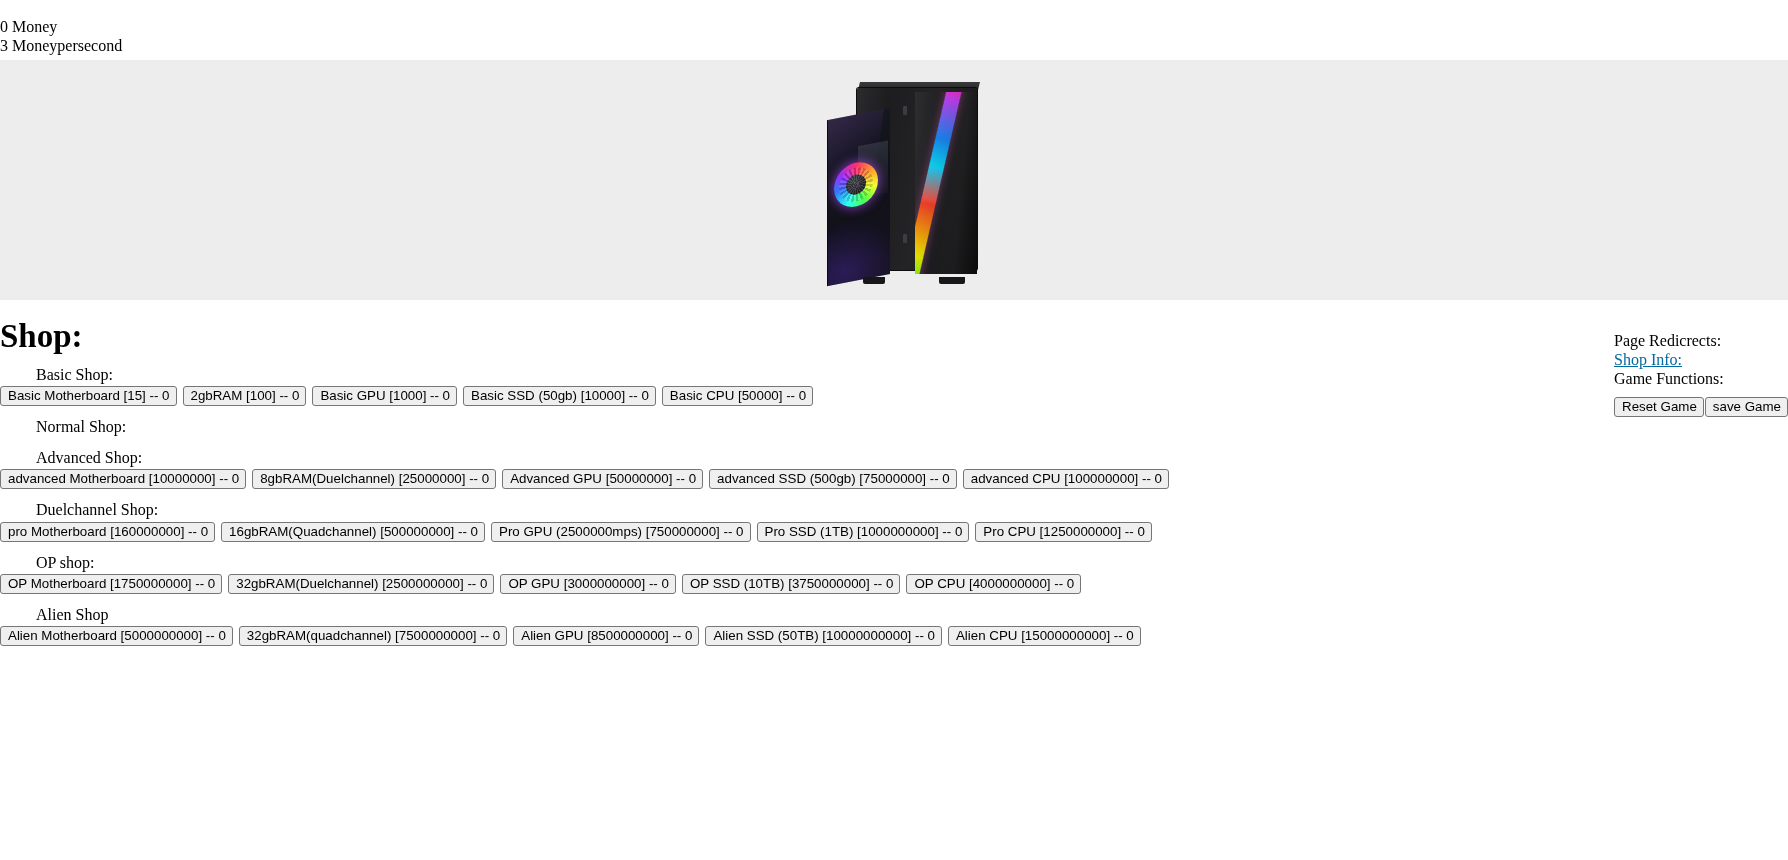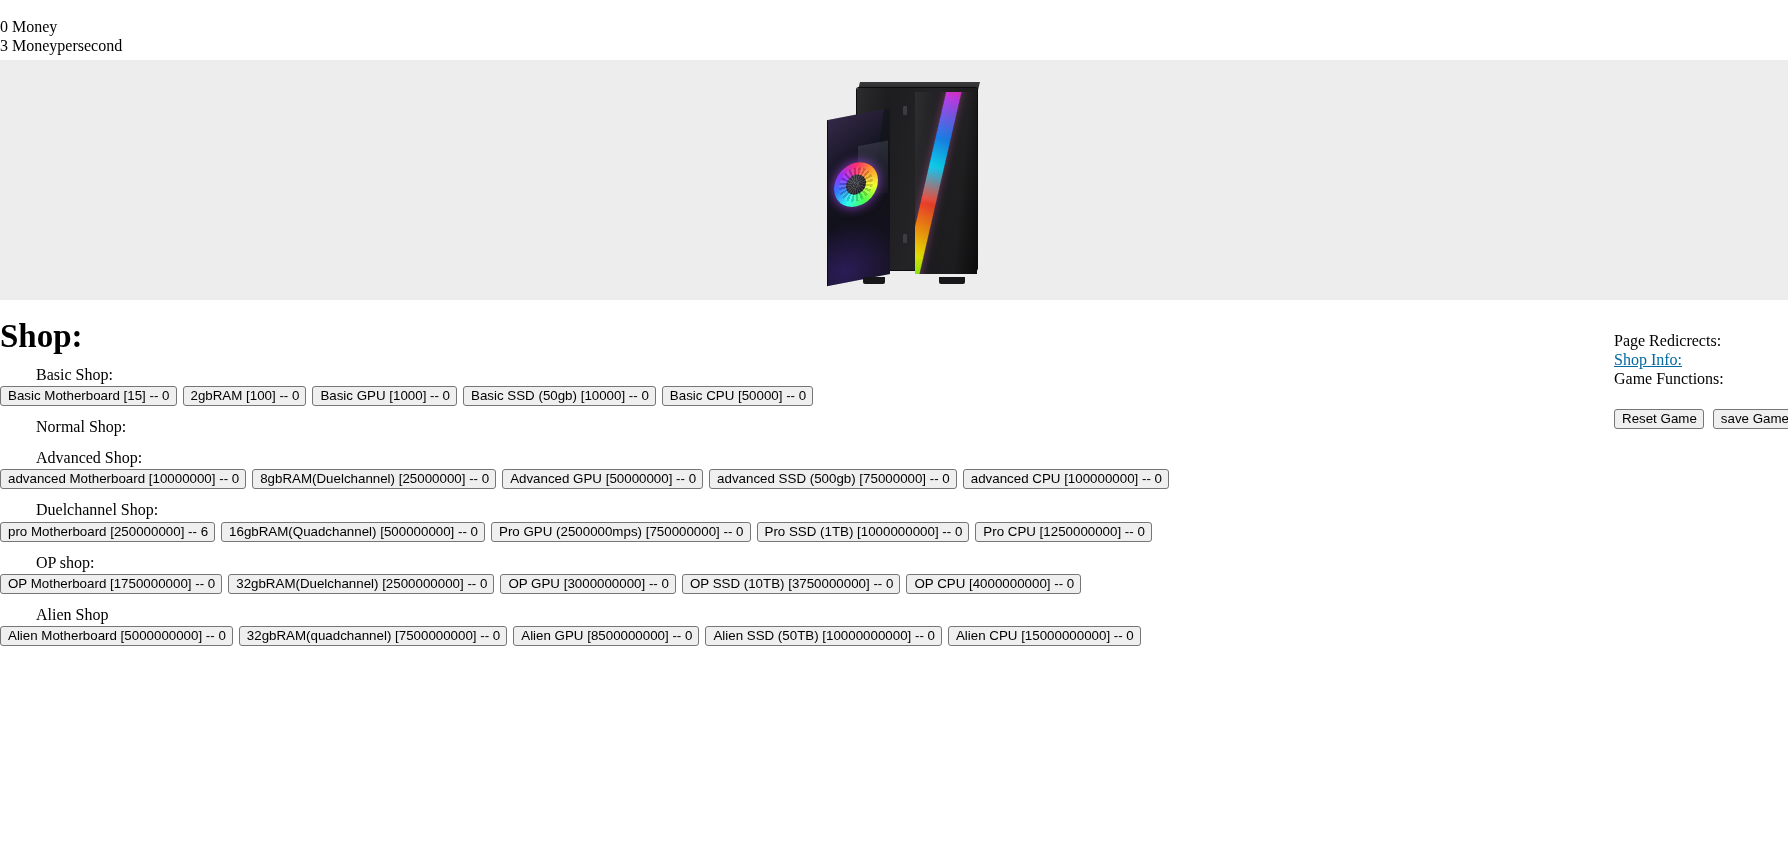--- a/index.html
+++ b/index.html
@@ -95,21 +95,21 @@
     white-space: nowrap;
   }
   #shop-info-link {
     font-size: 16px;
     line-height: 1.18;
     color: #0369a1;
     text-decoration: underline;
     display: block;
     white-space: nowrap;
   }
-  #side-panel .btn-row { gap: 9px; margin-top: 20px; }
+  #side-panel .btn-row { gap: 1px; margin-top: 8px; }
 
   
   .case-body {
     position: absolute;
     left: 30px; top: 6px;
     width: 120px; height: 182px;
     background: linear-gradient(100deg, #2b2b2d 0%, #1d1d1f 22%, #242426 55%, #151516 100%);
     border-radius: 2px;
     box-shadow: 0 0 0 1px #0c0c0d;
   }
@@ -262,21 +262,21 @@
         <button class="ui-button">advanced Motherboard [10000000] -- 0</button>
         <button class="ui-button">8gbRAM(Duelchannel) [25000000] -- 0</button>
         <button class="ui-button">Advanced GPU [50000000] -- 0</button>
         <button class="ui-button">advanced SSD (500gb) [75000000] -- 0</button>
         <button class="ui-button">advanced CPU [100000000] -- 0</button>
       </div>
     </div>
     <div class="shop-section">
       <div class="shop-label">Duelchannel Shop:</div>
       <div class="btn-row">
-        <button class="ui-button">pro Motherboard [250000000] -- 6</button>
+        <button class="ui-button">pro Motherboard [160000000] -- 0</button>
         <button class="ui-button">16gbRAM(Quadchannel) [500000000] -- 0</button>
         <button class="ui-button">Pro GPU (2500000mps) [750000000] -- 0</button>
         <button class="ui-button">Pro SSD (1TB) [1000000000] -- 0</button>
         <button class="ui-button">Pro CPU [1250000000] -- 0</button>
       </div>
     </div>
     <div class="shop-section">
       <div class="shop-label">OP shop:</div>
       <div class="btn-row">
         <button class="ui-button">OP Motherboard [1750000000] -- 0</button>

